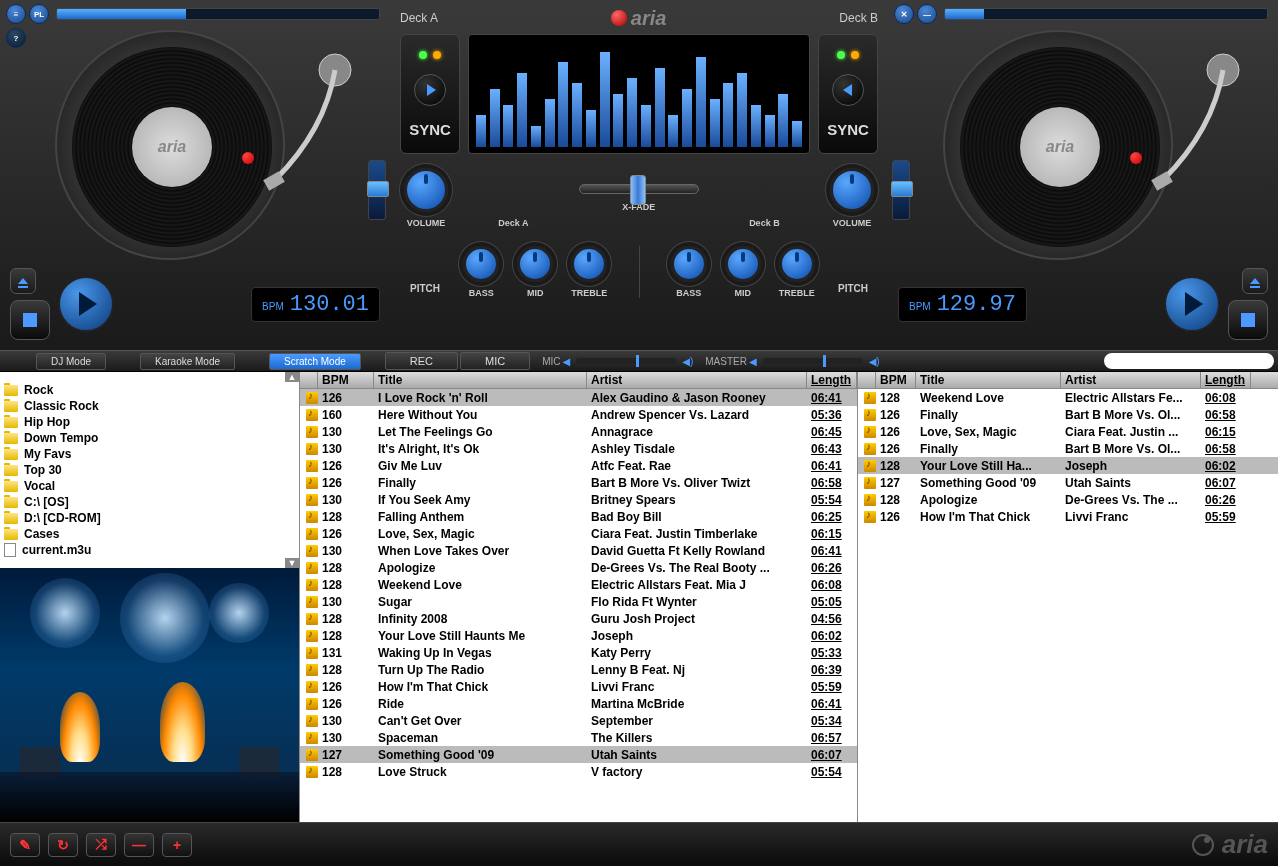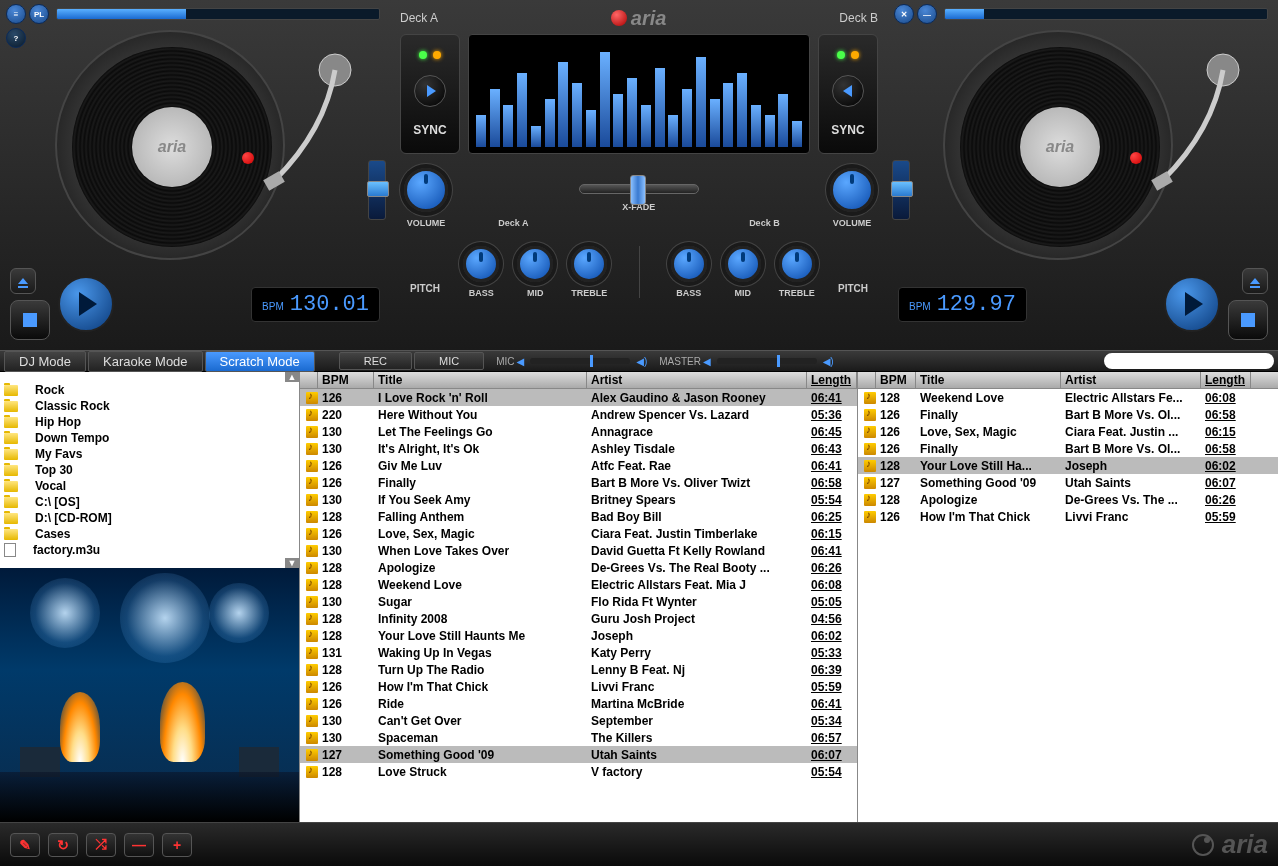--- a/index.html
+++ b/index.html
@@ -60,21 +60,21 @@
 .logo-text { font-size: 20px; font-weight: bold; font-style: italic; color: #888; }
 
 .center-viz-row { display: flex; gap: 8px; height: 120px; margin-top: 4px; }
 .sync-box { width: 60px; background: linear-gradient(180deg, #2a2a2a, #0a0a0a); border: 1px solid #444; border-radius: 6px; display: flex; flex-direction: column; align-items: center; justify-content: space-around; padding: 8px 0; }
 .status-led { width: 8px; height: 8px; border-radius: 50%; }
 .led-green { background: #4aff4a; box-shadow: 0 0 4px #4aff4a; }
 .led-amber { background: #ffaa00; box-shadow: 0 0 4px #ffaa00; }
 .sync-play { width: 32px; height: 32px; border-radius: 50%; background: radial-gradient(circle at 35% 30%, #333, #000); border: 1px solid #555; display: flex; align-items: center; justify-content: center; cursor: pointer; }
 .sync-play-tri { width: 0; height: 0; border-top: 6px solid transparent; border-bottom: 6px solid transparent; border-left: 9px solid #4a9aff; margin-left: 2px; }
 .sync-play-tri.rev { border-left: none; border-right: 9px solid #4a9aff; margin-left: -2px; }
-.sync-label { color: #ddd; font-size: 12px; font-weight: bold; }
+.sync-label { color: #ddd; font-size: 15px; font-weight: bold; }
 
 .viz { flex: 1; background: #000; border: 1px solid #444; border-radius: 4px; display: flex; align-items: flex-end; justify-content: space-around; padding: 6px; gap: 2px; }
 .viz-bar { width: 10px; background: linear-gradient(180deg, #6ab0ff, #1a4a9a); }
 
 .knob-row { display: flex; justify-content: space-between; align-items: center; margin-top: 14px; padding: 0 4px; }
 .knob-group { display: flex; flex-direction: column; align-items: center; gap: 6px; }
 .knob { width: 44px; height: 44px; border-radius: 50%; background: radial-gradient(circle at 35% 30%, #5aa7ff, #0a4aaa); border: 3px solid #222; position: relative; cursor: pointer; box-shadow: 0 0 0 4px #1a1a1a, 0 0 0 5px #444; }
 .knob.small { width: 36px; height: 36px; }
 .knob-ind { position: absolute; top: 3px; left: 50%; transform: translateX(-50%); width: 4px; height: 10px; background: #003a7a; border-radius: 2px; }
 .knob-label { color: #ccc; font-size: 9px; font-weight: bold; }
@@ -82,33 +82,33 @@
 .xfade { display: flex; flex-direction: column; align-items: center; gap: 8px; }
 .xfade-track { width: 120px; height: 10px; background: linear-gradient(180deg, #555, #222); border-radius: 5px; position: relative; border: 1px solid #666; }
 .xfade-thumb { position: absolute; top: -10px; left: 50px; width: 16px; height: 30px; background: linear-gradient(90deg, #8ac0ff, #3a7ad0, #8ac0ff); border-radius: 3px; border: 1px solid #888; }
 
 .eq-row { display: flex; justify-content: space-between; margin-top: 18px; padding: 0 10px; }
 .eq-group { display: flex; gap: 18px; }
 .eq-divider { width: 1px; background: #444; margin: 0 8px; }
 .side-label { color: #ccc; font-size: 10px; font-weight: bold; align-self: flex-end; padding-bottom: 4px; }
 
 .mode-bar { height: 22px; background: linear-gradient(180deg, #3a3a3a, #1a1a1a); display: flex; align-items: center; gap: 2px; padding: 0 4px; border-top: 1px solid #555; border-bottom: 1px solid #000; }
-.mode-tab { padding: 2px 14px; font-size: 13px; color: #ddd; background: linear-gradient(180deg, #444, #222); border: 1px solid #555; border-radius: 2px; cursor: pointer; }
+.mode-tab { padding: 2px 14px; font-size: 10px; color: #ddd; background: linear-gradient(180deg, #444, #222); border: 1px solid #555; border-radius: 2px; cursor: pointer; margin-left: 32px; }
 .mode-tab.active { background: linear-gradient(180deg, #4a9aff, #1a6ad0); color: #fff; }
 .mode-btn { padding: 2px 24px; font-size: 11px; color: #ddd; background: linear-gradient(180deg, #444, #222); border: 1px solid #555; border-radius: 2px; cursor: pointer; }
 .vol-label { color: #aaa; font-size: 10px; margin-left: 10px; }
 .vol-slider { width: 100px; height: 6px; background: #222; border-radius: 3px; position: relative; margin: 0 4px; cursor: pointer; }
 .vol-slider::after { content: ''; position: absolute; top: -3px; left: 60%; width: 3px; height: 12px; background: #4a9aff; }
 .vol-icon { color: #4a9aff; font-size: 10px; }
 .search-box { margin-left: auto; width: 170px; height: 16px; background: #fff; border-radius: 8px; border: none; padding: 0 8px; font-size: 11px; }
 
 .browser { height: 450px; display: flex; background: #fff; font-size: 12px; }
 .folders { width: 300px; display: flex; flex-direction: column; border-right: 1px solid #888; }
 .folder-list { flex: 0 0 auto; background: #fff; overflow: hidden; }
-.folder-item { padding: 1px 4px; display: flex; align-items: center; gap: 17px; cursor: pointer; font-weight: bold; }
+.folder-item { padding: 1px 4px; display: flex; align-items: center; gap: 6px; cursor: pointer; font-weight: bold; }
 .folder-item.sel { background: #bbb; }
 .folder-icon { width: 14px; height: 11px; background: linear-gradient(180deg, #ffe680, #e6b800); border-radius: 1px; position: relative; flex-shrink: 0; }
 .folder-icon::before { content: ''; position: absolute; top: -2px; left: 0; width: 6px; height: 2px; background: #e6b800; border-radius: 1px 1px 0 0; }
 .file-icon { width: 12px; height: 14px; background: #fff; border: 1px solid #888; flex-shrink: 0; }
 .scroll-arrow { background: #888; color: #fff; width: 14px; text-align: center; font-size: 9px; cursor: pointer; }
 
 .preview { flex: 1; background: linear-gradient(180deg, #001a3a 0%, #003a6a 40%, #0a2a4a 100%); position: relative; overflow: hidden; min-height: 180px; }
 .stage-light { position: absolute; border-radius: 50%; background: radial-gradient(circle, rgba(200,230,255,0.9), rgba(100,180,255,0.2) 60%, transparent); }
 .flame { position: absolute; background: radial-gradient(ellipse at bottom, #fff, #ffdd88 30%, #ff8800 60%, transparent); border-radius: 50% 50% 30% 30%; }
 .crowd { position: absolute; bottom: 0; left: 0; right: 0; height: 50px; background: linear-gradient(180deg, rgba(10,20,40,0.6), #000); }
@@ -433,21 +433,21 @@
         <div class="folder-item">
           <div class="folder-icon"></div>
           <span>D:\  [CD-ROM]</span>
         </div>
         <div class="folder-item">
           <div class="folder-icon"></div>
           <span>Cases</span>
         </div>
         <div class="folder-item">
           <div class="file-icon"></div>
-          <span>factory.m3u</span>
+          <span>current.m3u</span>
         </div>
         <div style="display: flex; justify-content: flex-end;">
           <div class="scroll-arrow">▼</div>
         </div>
       </div>
     <div class="preview">
       <div class="stage-light" style="top:10px;left:30px;width:70px;height:70px;"></div>
       <div class="stage-light" style="top:5px;left:120px;width:90px;height:90px;"></div>
       <div class="stage-light" style="top:15px;right:30px;width:60px;height:60px;"></div>
       <div class="flame" style="bottom:60px;left:60px;width:40px;height:70px;"></div>
@@ -473,21 +473,21 @@
           </div>
           <div class="col-bpm">126</div>
           <div class="col-title">I Love Rock 'n' Roll</div>
           <div class="col-artist">Alex Gaudino &amp; Jason Rooney</div>
           <div class="col-len">06:41</div>
         </div>
         <div class="track-row">
           <div class="col-icon">
             <div class="note-icon"></div>
           </div>
-          <div class="col-bpm">220</div>
+          <div class="col-bpm">160</div>
           <div class="col-title">Here Without You</div>
           <div class="col-artist">Andrew Spencer Vs. Lazard</div>
           <div class="col-len">05:36</div>
         </div>
         <div class="track-row">
           <div class="col-icon">
             <div class="note-icon"></div>
           </div>
           <div class="col-bpm">130</div>
           <div class="col-title">Let The Feelings Go</div>

